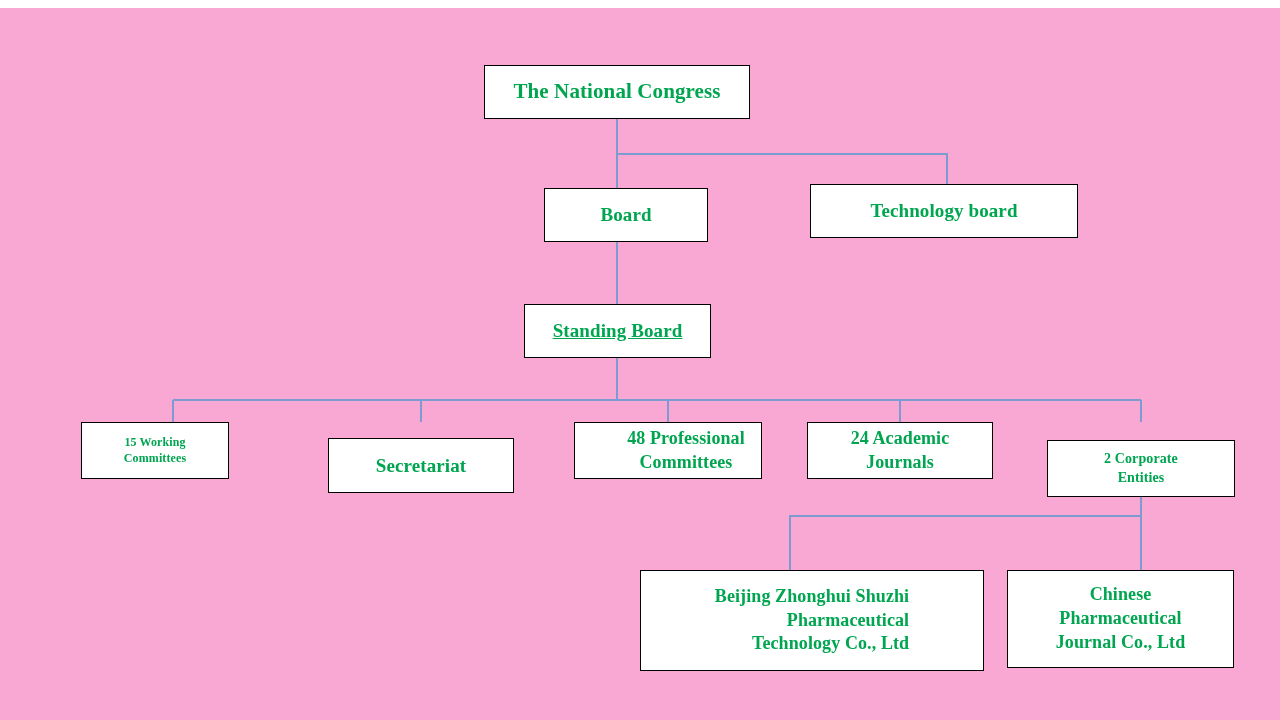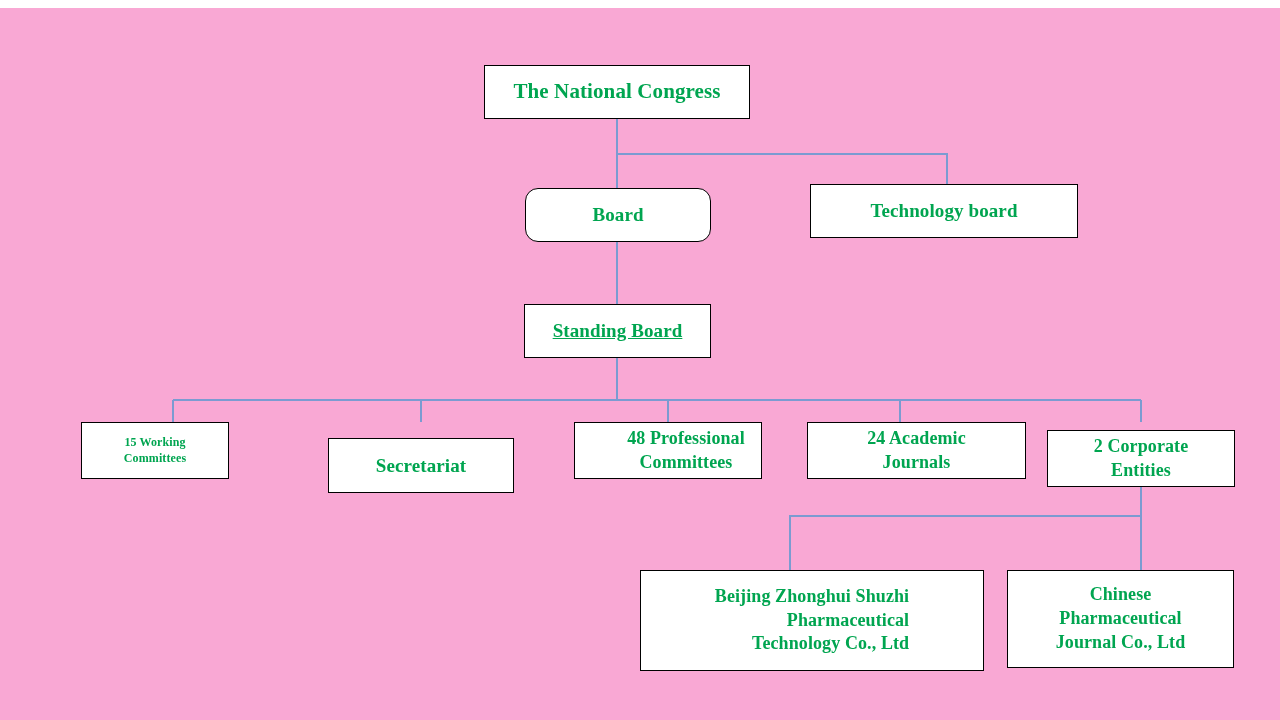--- a/index.html
+++ b/index.html
@@ -41,23 +41,22 @@
   }
 
   
   #node-national-congress {
     left: 484px;  top: 57px;  width: 266px;  height: 54px;
     font-size: 21px;
   }
 
   
   #node-board {
-    left: 525px;  top: 180px;  width: 186px;  height: 54px;
+    left: 544px;  top: 180px;  width: 164px;  height: 54px;
     font-size: 19px;
-    border-radius: 13px;
   }
   #node-supervisory-board {
     left: 810px;  top: 176px;  width: 268px;  height: 54px;
     font-size: 19px;
   }
 
   
   #node-standing-board {
     left: 524px;  top: 296px;  width: 187px;  height: 54px;
     font-size: 19px;
@@ -72,26 +71,26 @@
   #node-secretariat {
     left: 328px;  top: 430px;  width: 186px;  height: 55px;
     font-size: 19px;
   }
   #node-professional-committees {
     left: 574px;  top: 414px;  width: 188px;  height: 57px;
     font-size: 18px;
     padding-left: 36px;
   }
   #node-academic-journals {
-    left: 807px;  top: 414px;  width: 219px;  height: 57px;
+    left: 807px;  top: 414px;  width: 186px;  height: 57px;
     font-size: 18px;
   }
   #node-corporate-entities {
-    left: 1047px; top: 422px;  width: 188px;  height: 57px;
-    font-size: 18px;
+    left: 1047px; top: 432px;  width: 188px;  height: 57px;
+    font-size: 14px;
   }
 
   
   #node-beijing-zhonghui {
     left: 640px;  top: 562px;  width: 344px;  height: 101px;
     font-size: 18px;
     text-align: right;
   }
   #node-chinese-pharma-journal {
     left: 1007px; top: 562px;  width: 227px;  height: 98px;

